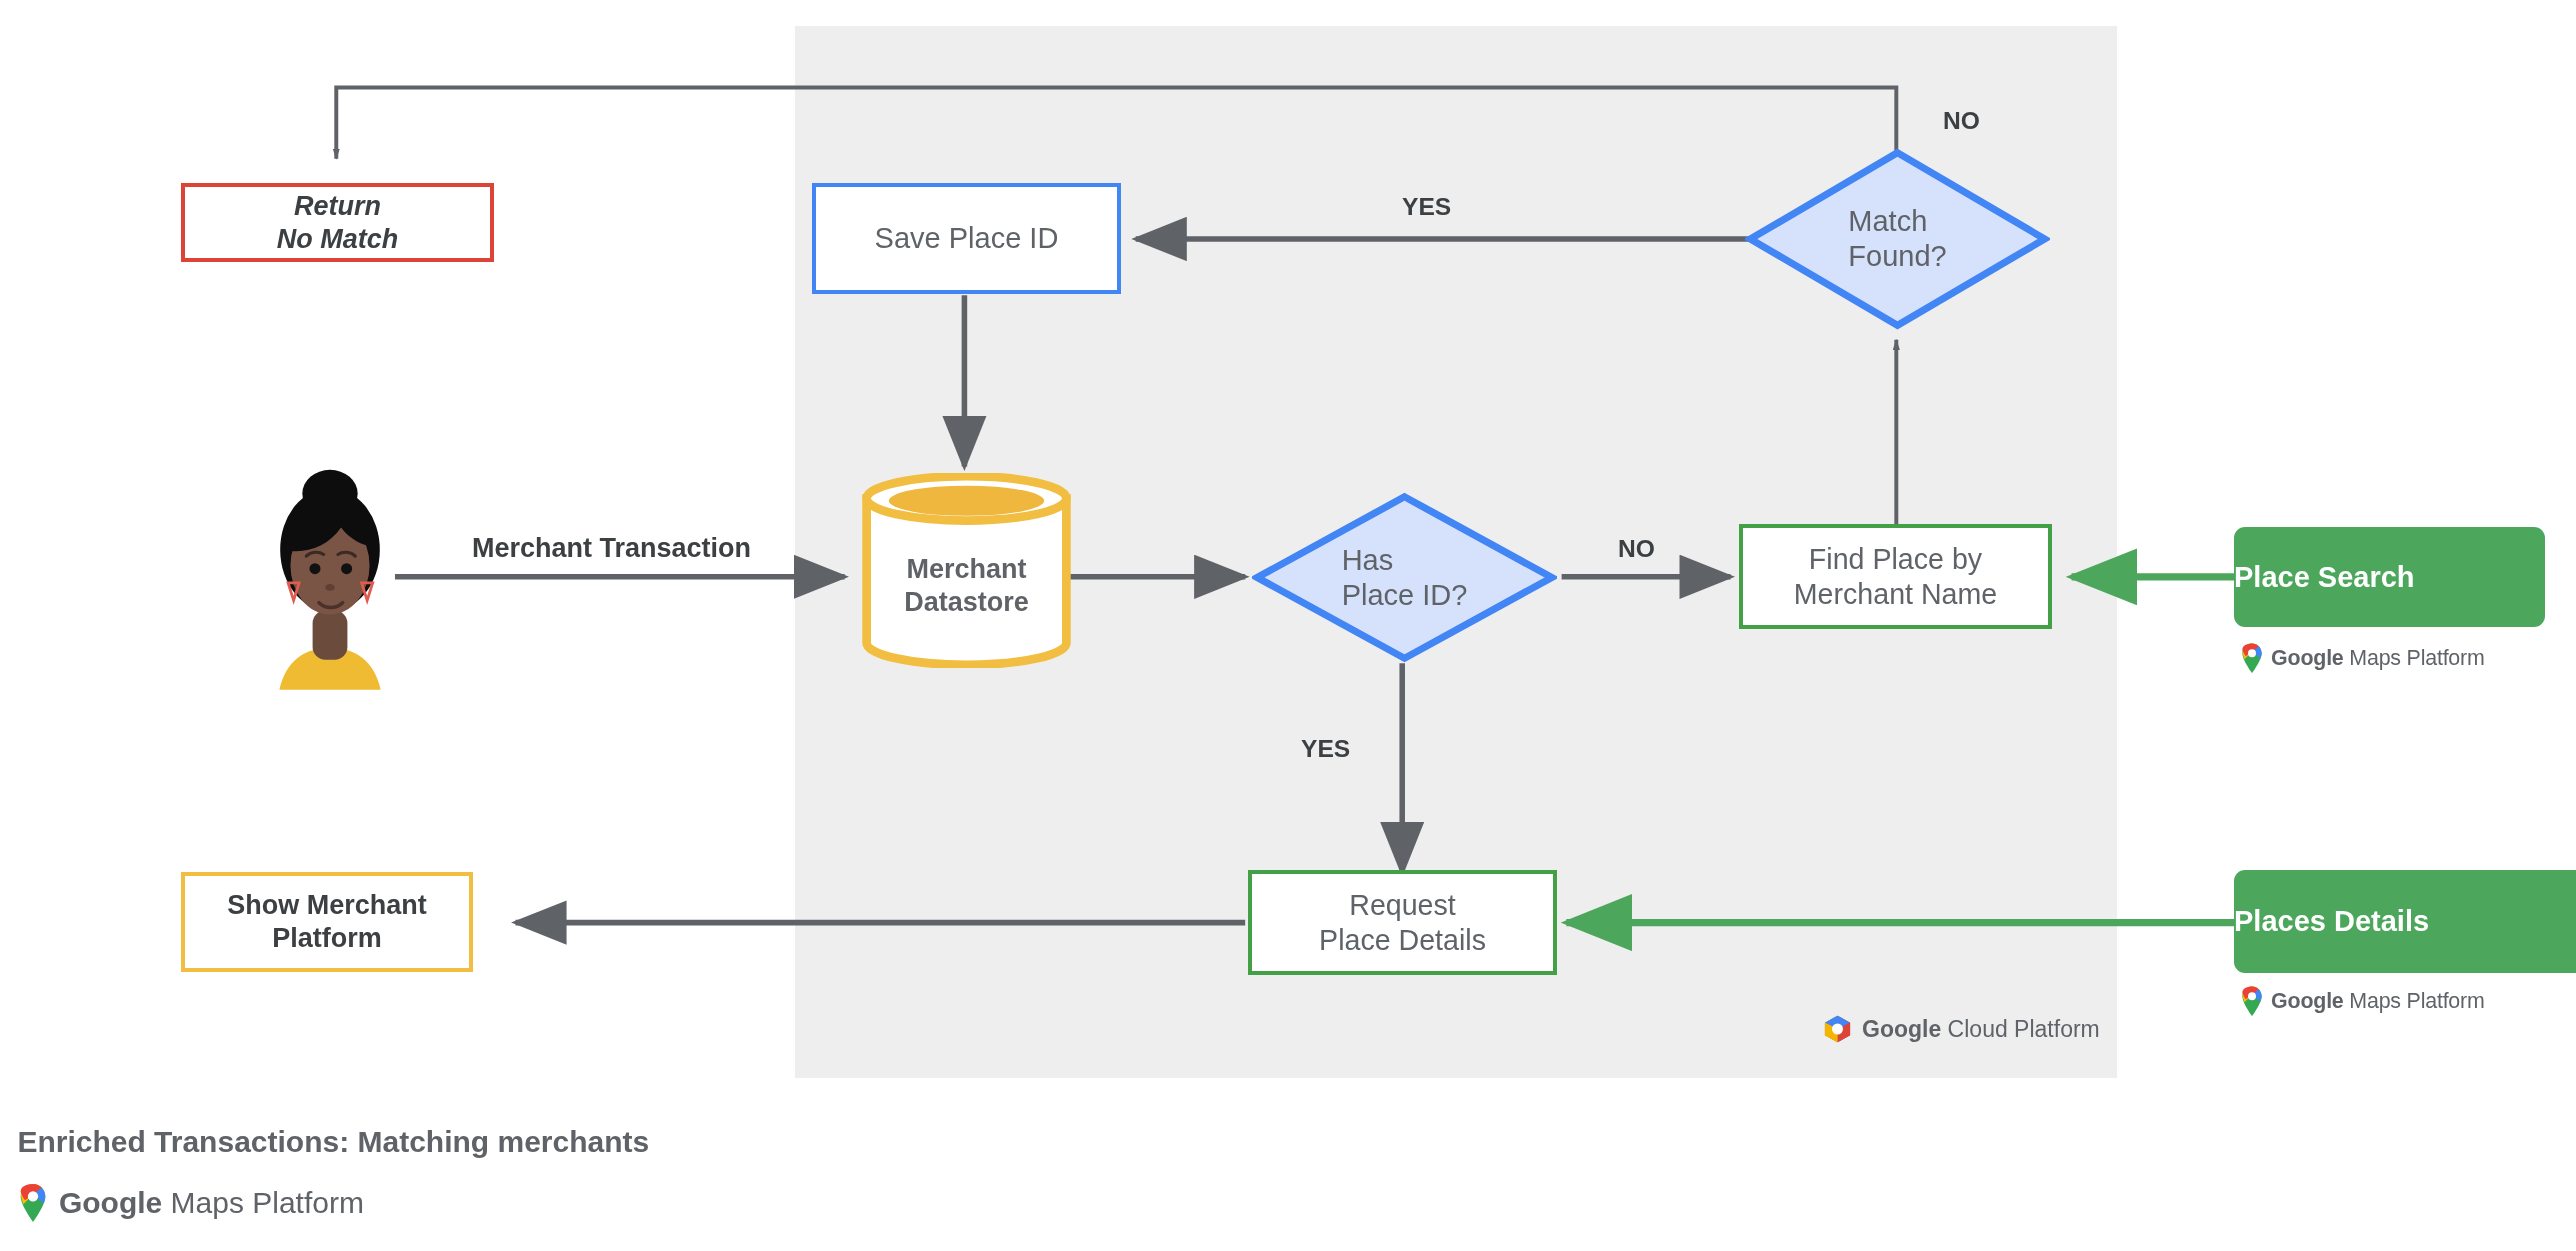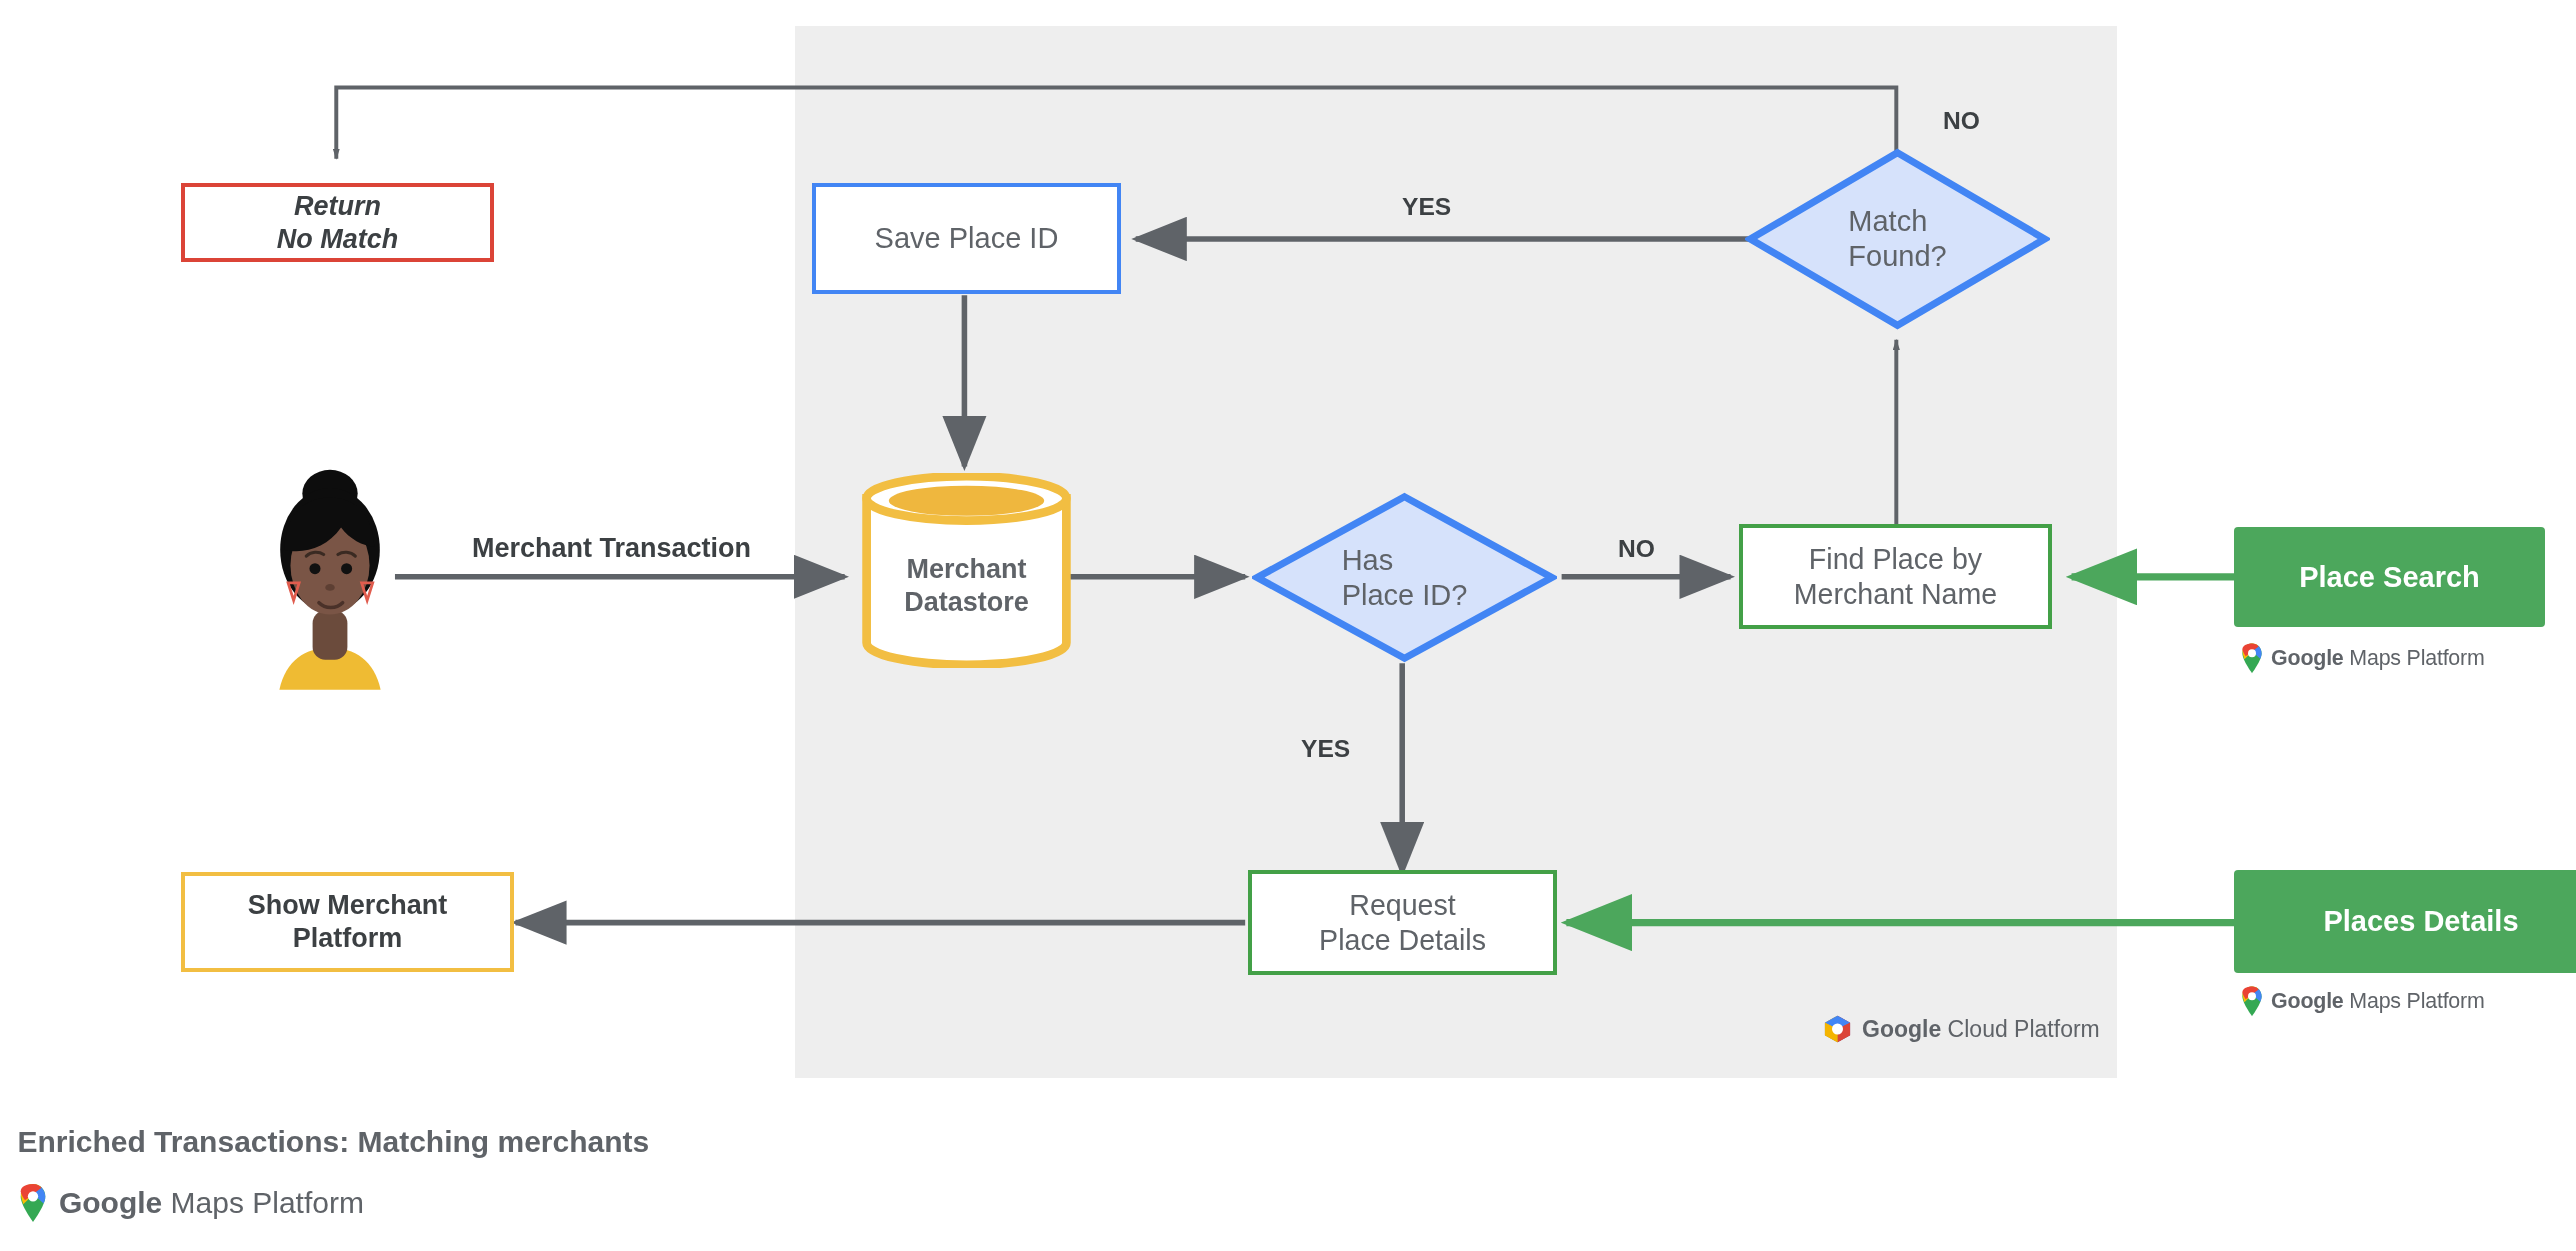--- a/index.html
+++ b/index.html
@@ -32,21 +32,21 @@
 
   
   .cylinder{position:absolute;}
   .cylinder svg{position:absolute;left:0;top:0;}
   .cylinder .ctext{position:absolute;left:0;top:0;width:100%;height:100%;
        display:flex;align-items:center;justify-content:center;text-align:center;
        color:#5f6368;font-weight:700;line-height:1.2;}
 
   
   .prod-btn{position:absolute;box-sizing:border-box;background:#4CA75C;
-        border-radius:4px;display:flex;align-items:center;justify-content:center;
+        border-radius:11px;display:flex;align-items:center;
         color:#ffffff;font-weight:700;font-size:29px;text-align:center;}
 
   
   .logo-lockup{position:absolute;display:flex;align-items:center;gap:7.1px;}
   .logo-lockup .logotext{font-size:21.4px;color:#5f6368;letter-spacing:-0.2px;
         white-space:nowrap;}
   .logo-lockup .logotext b{font-weight:700;color:#5f6368;}
 
   .gcp-lockup{position:absolute;display:flex;align-items:center;gap:8px;}
   .gcp-lockup .logotext{font-size:23px;color:#5f6368;white-space:nowrap;}
@@ -166,21 +166,21 @@
     </span>
   </div>
 
   <div class="node nd-green" style="left:1248px;top:870px;width:309px;height:105px;font-size:28.6px;">
     <span class="lbl">
       <span>Request</span><br>
       <span>Place Details</span>
     </span>
   </div>
 
-  <div class="node nd-yellow" style="left:181px;top:872px;width:333px;height:100px;font-size:27px;">
+  <div class="node nd-yellow" style="left:181px;top:872px;width:292px;height:100px;font-size:27px;">
     <span class="lbl">
       <span>Show Merchant</span><br>
       <span>Platform</span>
     </span>
   </div>
 
   <div class="prod-btn" style="left:2234px;top:527px;width:311px;height:100px;">
     <span>Place Search</span>
   </div>
   <div class="logo-lockup" style="left:2240px;top:642px;">

